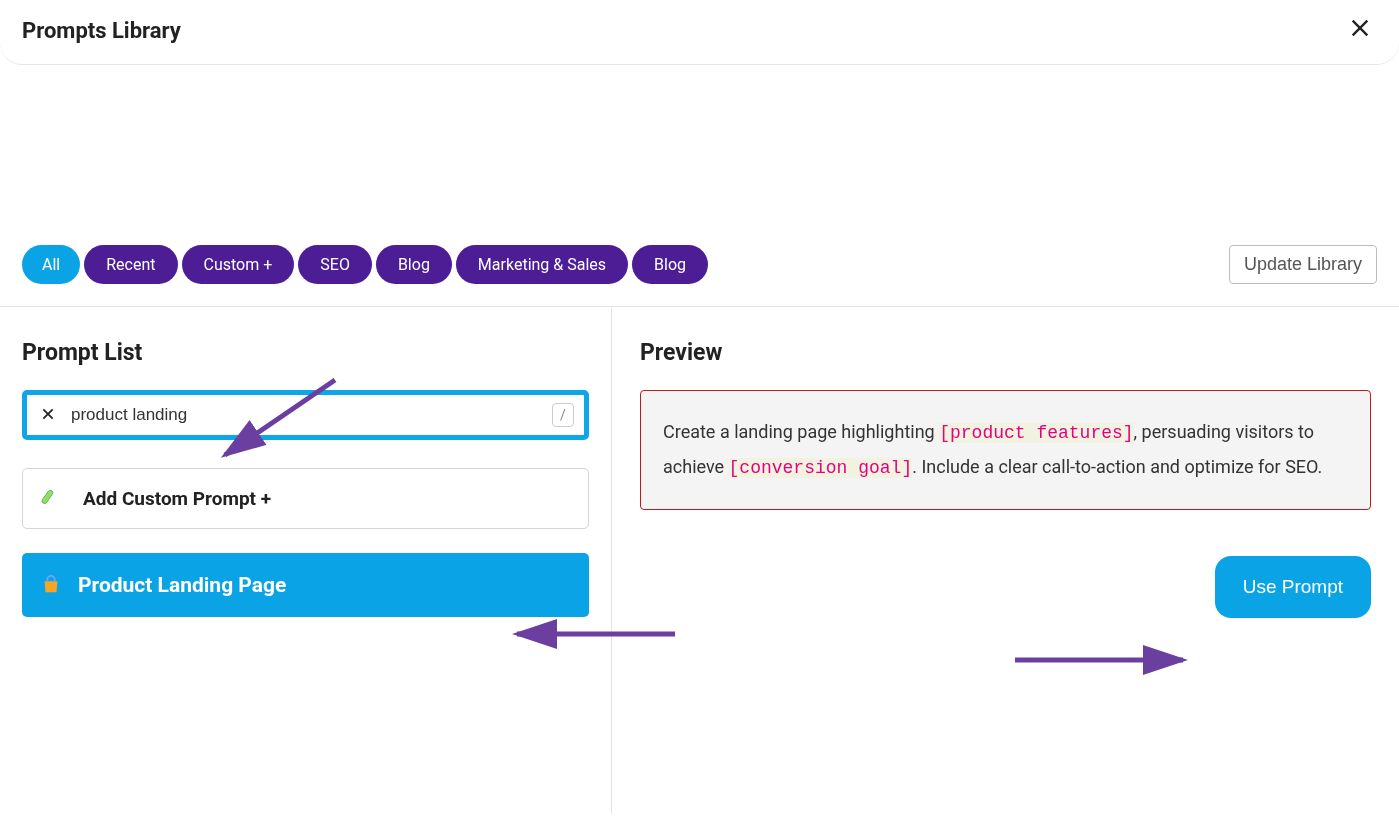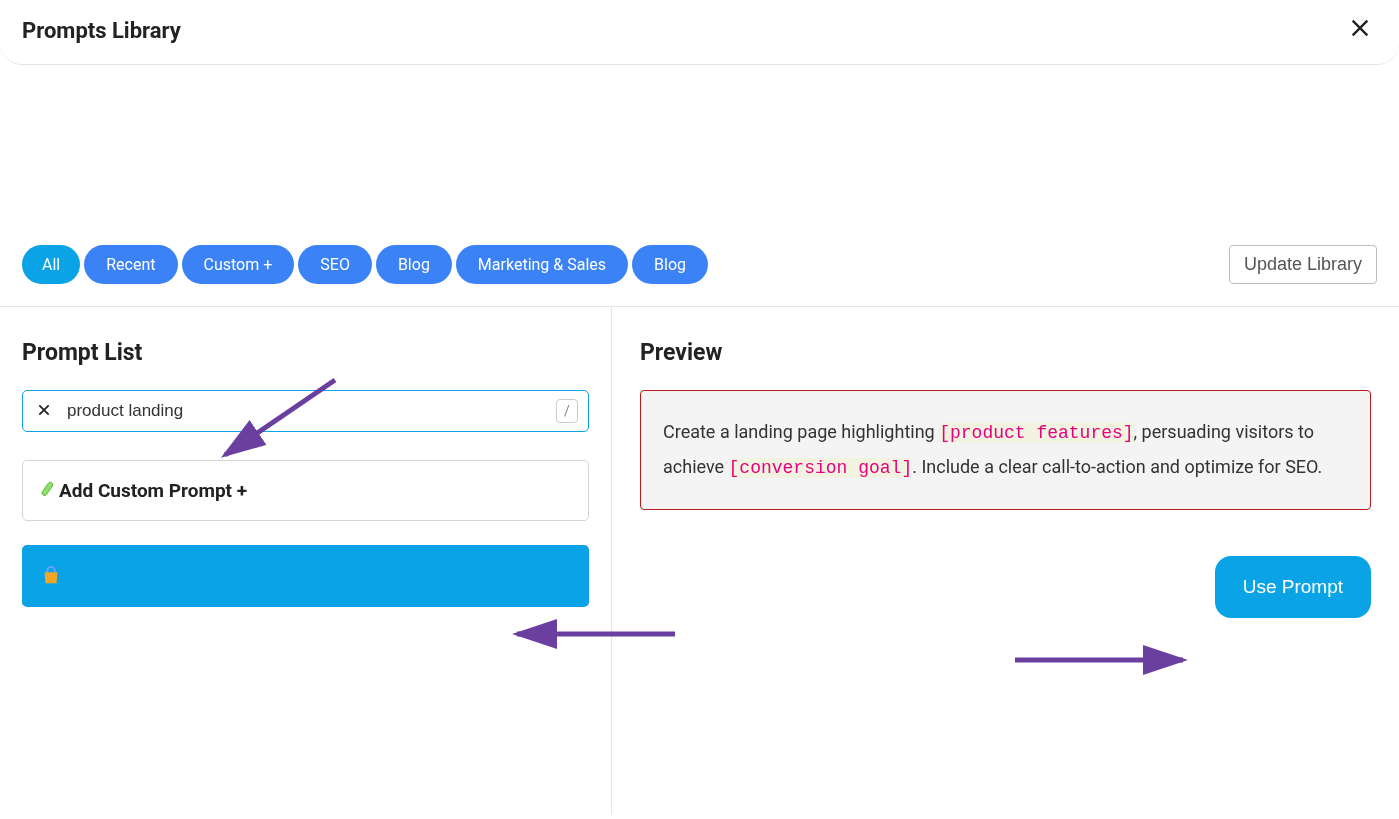--- a/index.html
+++ b/index.html
@@ -38,21 +38,21 @@
     padding: 0 22px 22px 22px;
     gap: 4px;
     border-bottom: 1px solid #e5e5e5;
   }
   .pill {
     border-radius: 999px;
     padding: 10px 22px;
     font-size: 16px;
     color: #fff;
     cursor: pointer;
-    background: #3b82f6;
+    background: #4c1d95;
     white-space: nowrap;
   }
   .pill.active { background: #0aa4e6; }
   .pill.all { padding: 10px 20px; }
   .update-btn {
     margin-left: auto;
     border: 1px solid #bdbdbd;
     border-radius: 4px;
     background: #fff;
     padding: 8px 14px;
@@ -75,21 +75,21 @@
   }
   .section-title {
     font-size: 23px;
     font-weight: 700;
     margin-bottom: 24px;
     color: #222;
   }
   .search-row {
     display: flex;
     align-items: center;
-    border: 1px solid #0ea5e9;
+    border: 5px solid #0ea5e9;
     border-radius: 5px;
     padding: 8px 10px;
     gap: 12px;
     margin-bottom: 28px;
   }
   .clear-x {
     font-size: 16px;
     font-weight: 700;
     cursor: pointer;
     padding: 0 4px;
@@ -108,21 +108,21 @@
     height: 24px;
     display: flex;
     align-items: center;
     justify-content: center;
     font-size: 14px;
     color: #888;
   }
   .add-custom {
     display: flex;
     align-items: center;
-    gap: 0;
+    gap: 24px;
     border: 1px solid #d5d5d5;
     border-radius: 5px;
     padding: 18px 16px;
     font-size: 19px;
     font-weight: 700;
     cursor: pointer;
     margin-bottom: 24px;
   }
   .testtube-icon {
     width: 20px; height: 20px; display:inline-block;
@@ -221,20 +221,21 @@
       <span>Add Custom Prompt +</span>
     </div>
 
     <div class="prompt-item">
       <span class="shopbag-icon">
         <svg width="22" height="22" viewBox="0 0 24 24">
             <path d="M5 8 h14 l-1 12 h-12 z" fill="#f6a623"></path>
             <path d="M8 8 v-2 a4 4 0 0 1 8 0 v2" fill="none" stroke="#6aa4ff" stroke-width="2"></path>
           </svg>
       </span>
+      <span>Product Landing Page</span>
     </div>
   </div>
 
   <div class="right-pane">
     <div class="section-title">Preview</div>
     <div class="preview-box">
       <span>Create a landing page highlighting </span><span class="ph">[product features]</span><span>, persuading visitors to achieve </span><span class="ph">[conversion goal]</span><span>. Include a clear call-to-action and optimize for SEO.</span>
     </div>
     <div class="use-prompt-row">
       <button class="blue-btn">Use Prompt</button>

